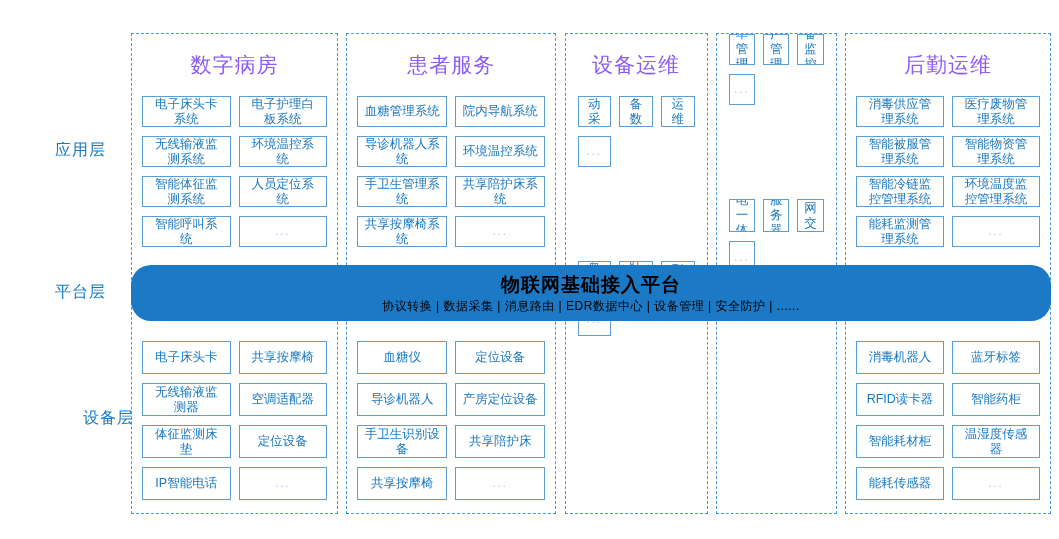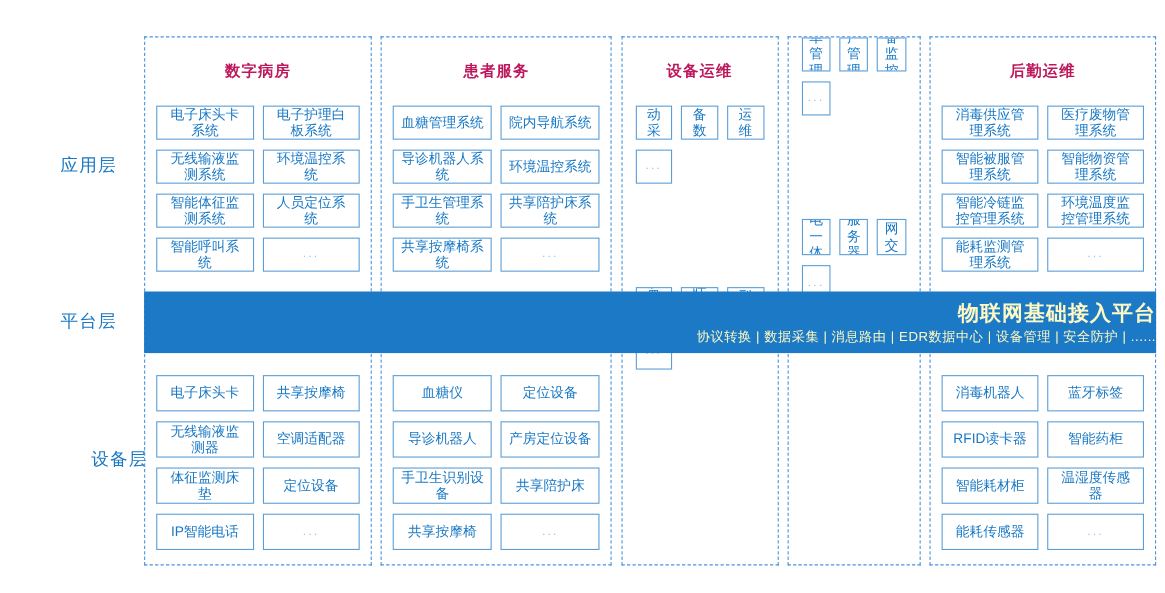--- a/index.html
+++ b/index.html
@@ -44,24 +44,23 @@
   .col:nth-child(2) { width: 210px; }
   .col:nth-child(3) { width: 143px; }
   .col:nth-child(4) { width: 121px; }
   .col:nth-child(5) { width: 206px; }
 
   .col-title {
     height: 62px;
     display: flex;
     align-items: center;
     justify-content: center;
-    font-size: 14px;
-    color: #be185d;
+    font-size: 21px;
+    color: #8b5cf6;
     letter-spacing: 1px;
-    font-weight: bold;
   }
   .grid {
     display: grid;
     grid-template-columns: 1fr 1fr;
     column-gap: 8px;
     row-gap: 9px;
     padding: 0 10px;
   }
   .grid.single { grid-template-columns: 1fr 1fr 1fr; padding: 0 12px; }
   .apps    { grid-auto-rows: 31px; }
@@ -87,26 +86,27 @@
   }
 
   
   .platform-band {
     position: absolute;
     left: 131px;
     top: 265px;
     width: 920px;
     height: 56px;
     background: #1b79c6;
-    color: #fef9c3;
+    color: #000000;
     display: flex;
     flex-direction: column;
-    align-items: flex-end;
+    align-items: center;
     justify-content: center;
     z-index: 5;
+    border-radius: 20px;
   }
   .band-title {
     font-size: 19px;
     font-weight: bold;
     letter-spacing: 1px;
   }
   .band-subtitle {
     font-size: 12px;
     margin-top: 0;
     letter-spacing: 0.5px;

